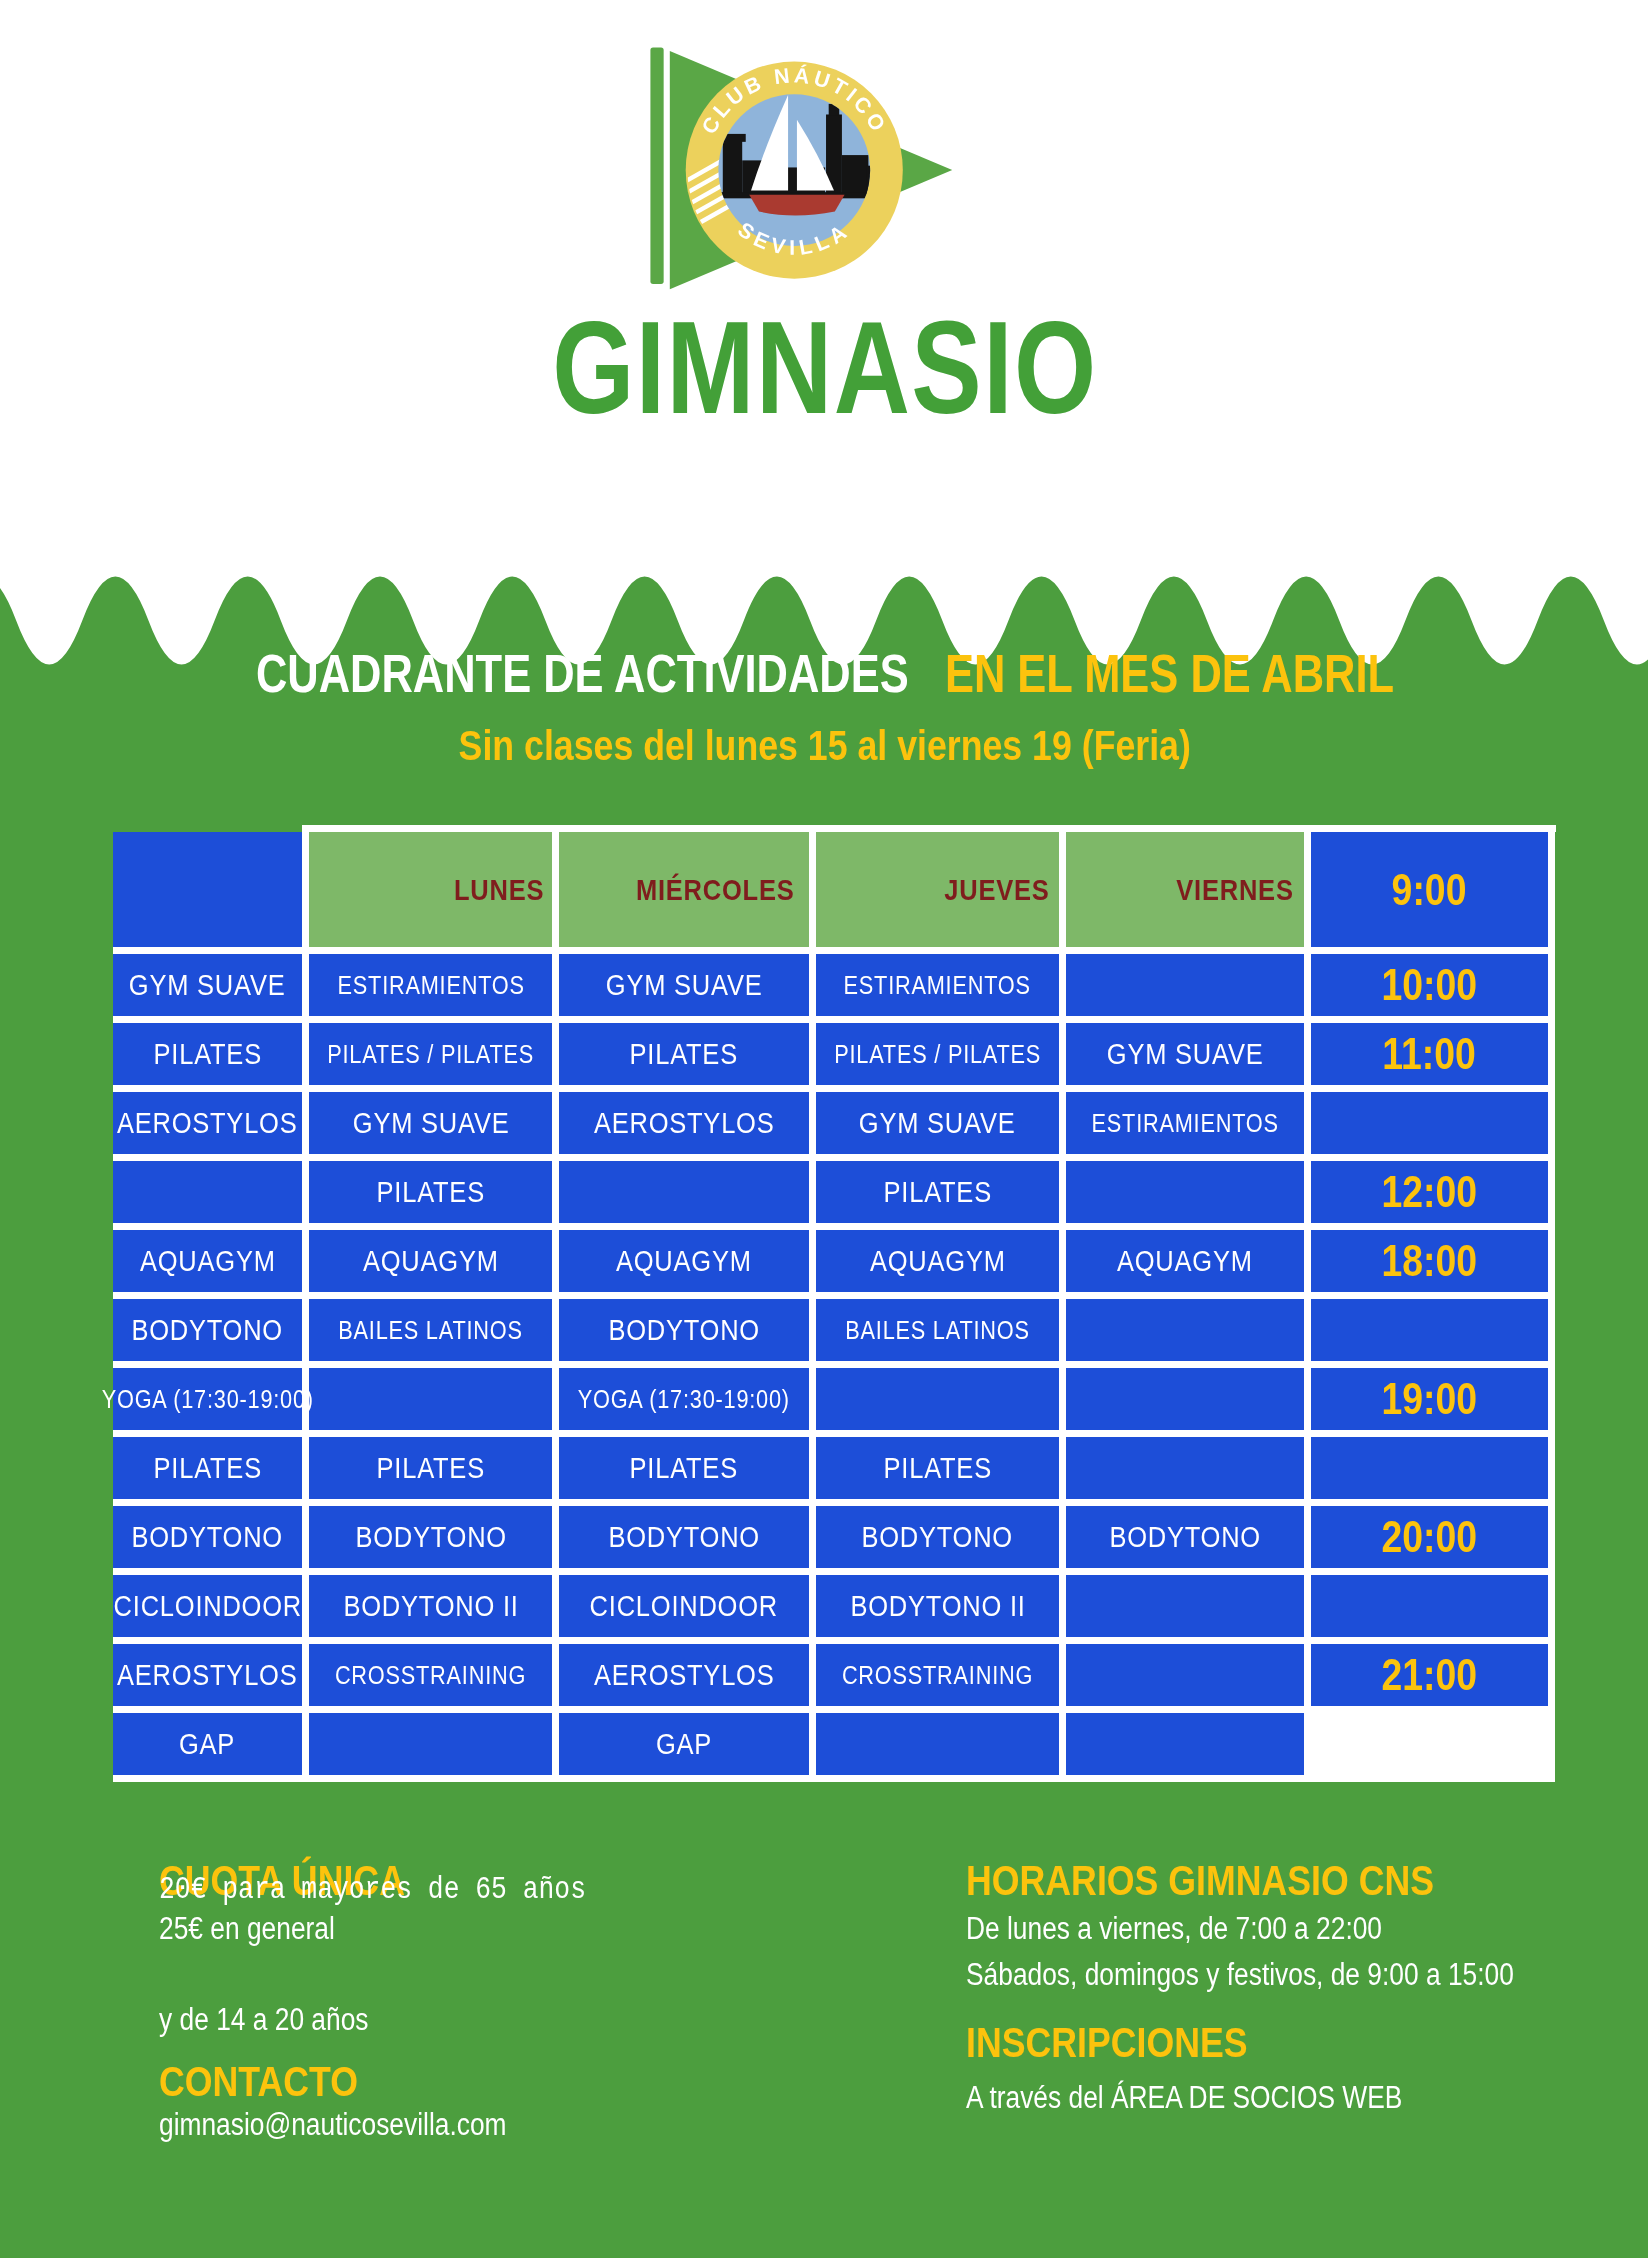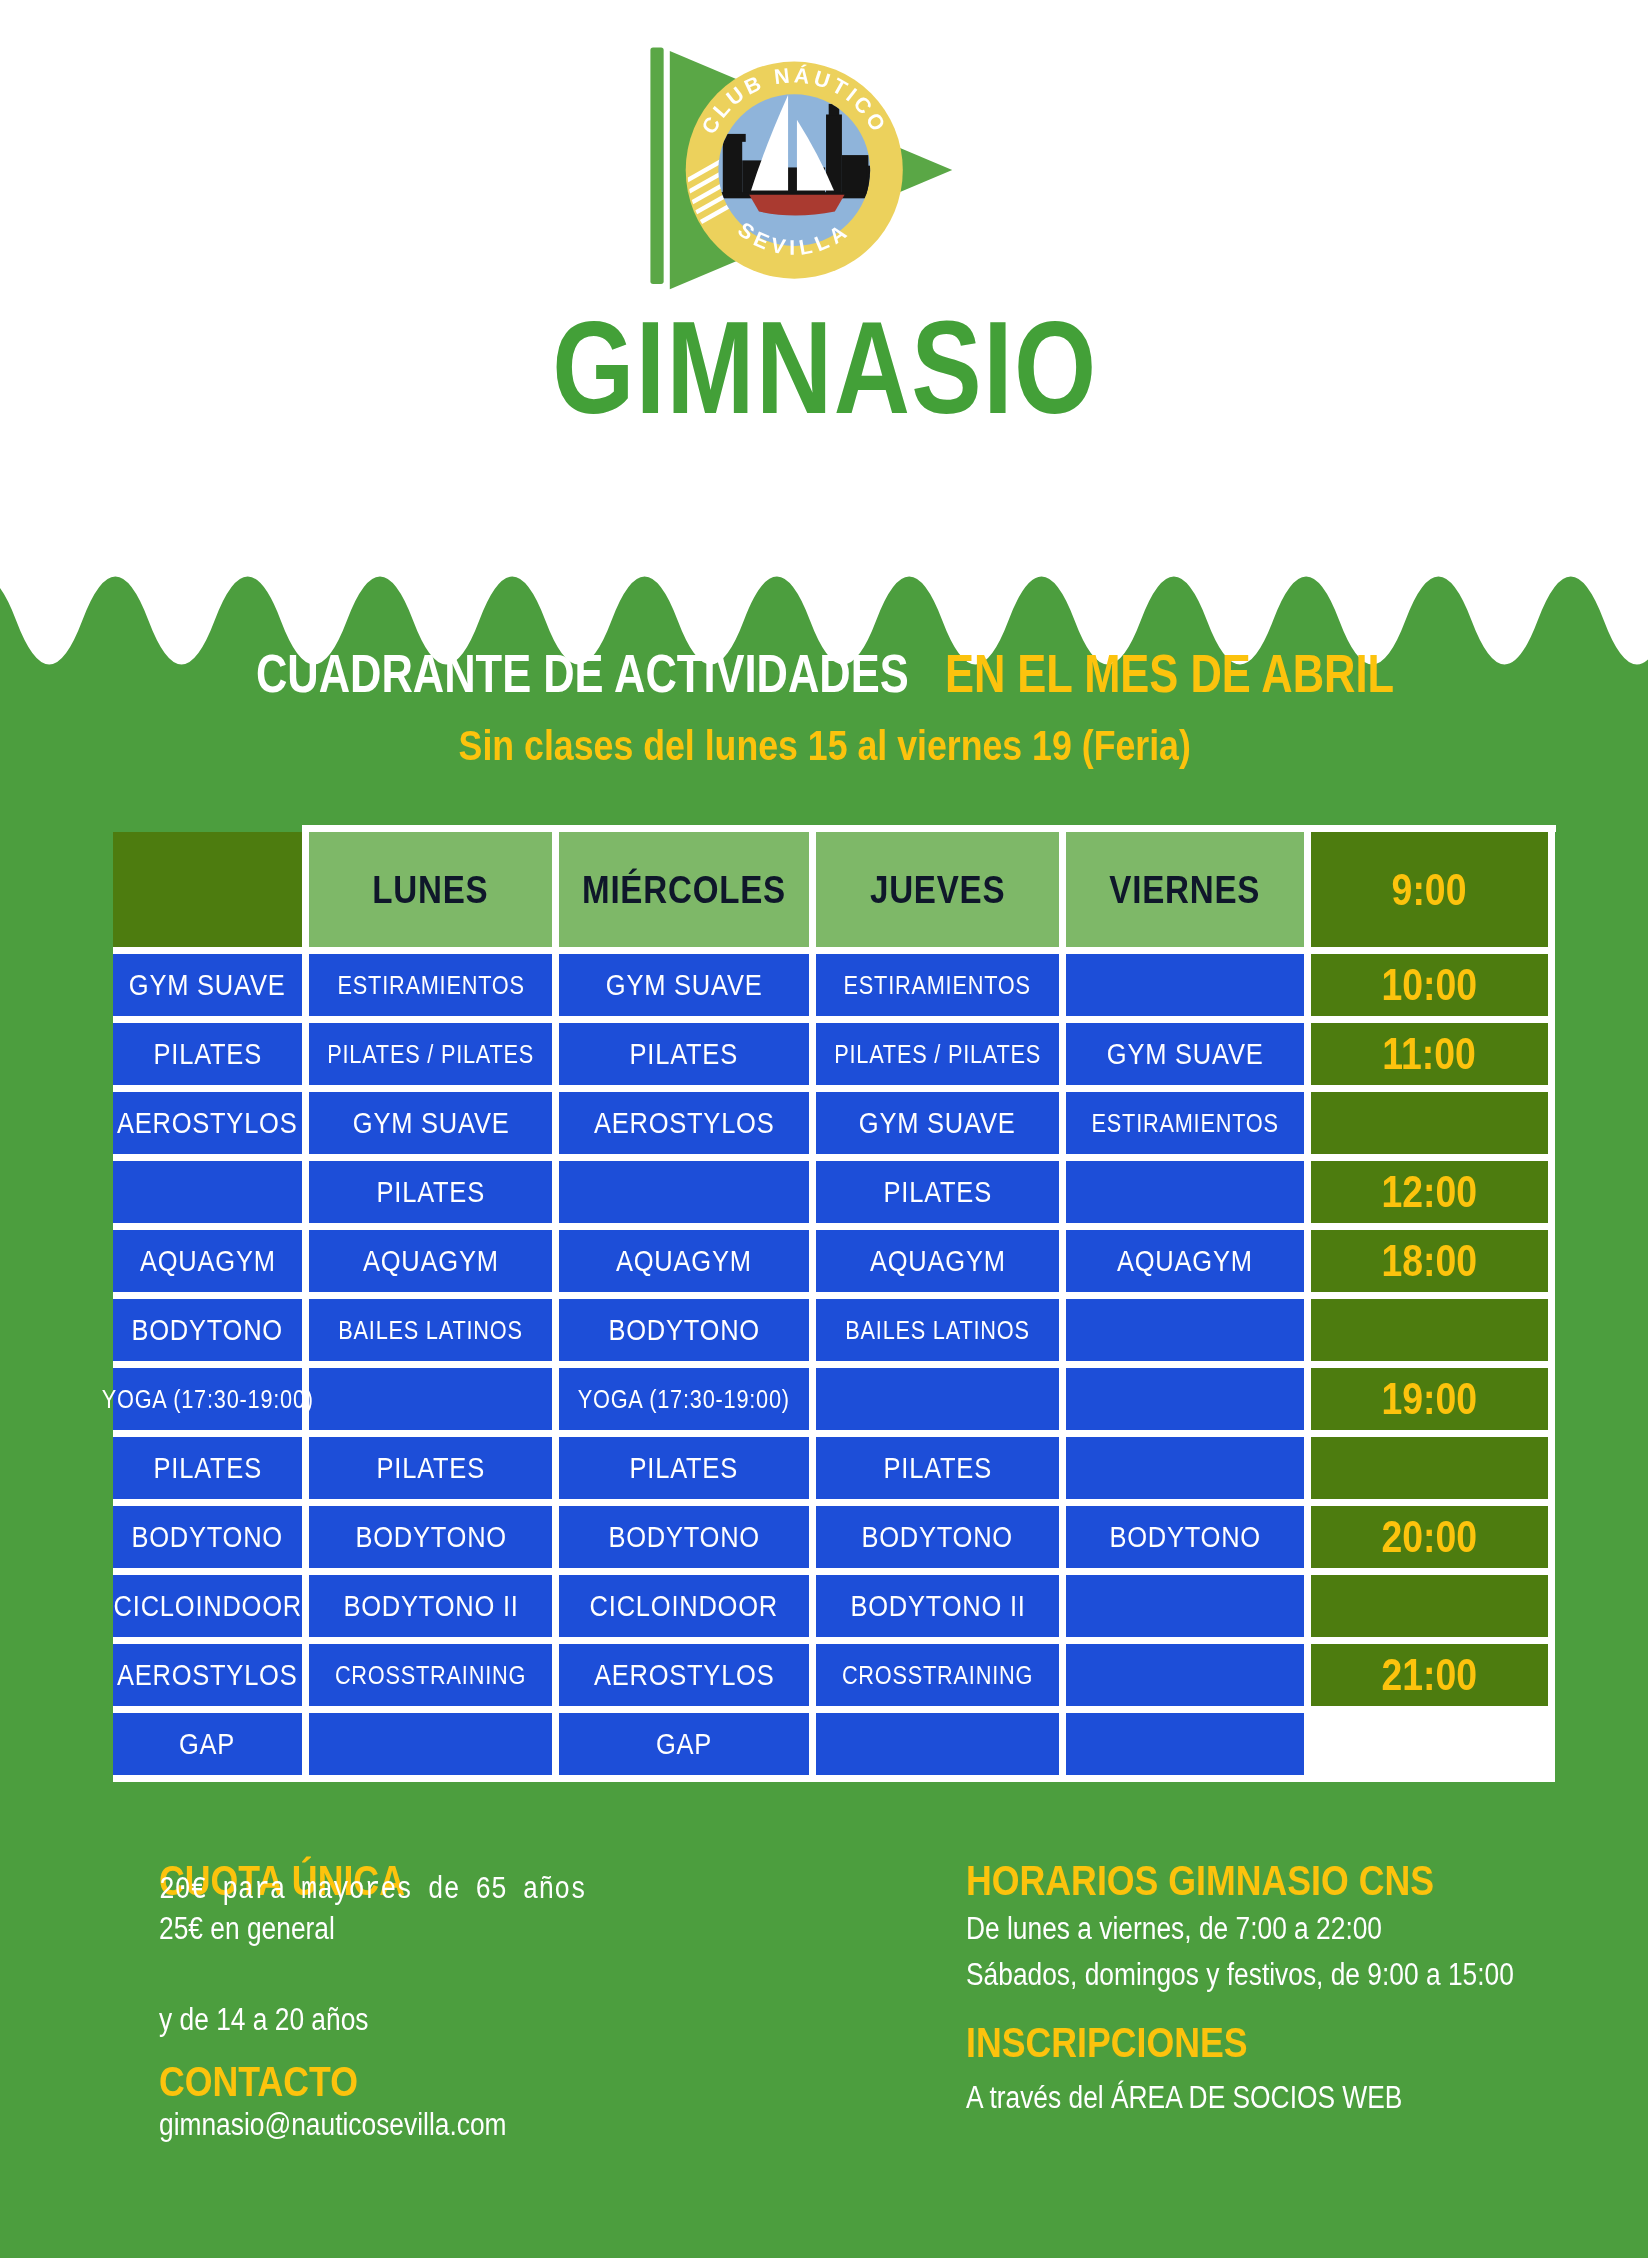--- a/index.html
+++ b/index.html
@@ -31,24 +31,24 @@
     position:absolute; left:113px; top:832px; width:1442px;
     box-sizing:border-box; padding:0 7px 7px 0;
     background:#ffffff;
     display:grid;
     grid-template-columns:189px repeat(5,1fr);
     grid-template-rows:115px repeat(12,62px);
     gap:7px;
   }
   .schedule-topline{position:absolute; left:302px; top:825px; width:1254px; height:7px; background:#ffffff;}
   .schedule .hc{
-    background:#7eb868; color:#0f172a; font-weight:bold; font-size:39px; letter-spacing:0.9px;
-    display:flex; align-items:center; justify-content:center;
+    background:#7eb868; color:#7f1d1d; font-weight:bold; font-size:30px; letter-spacing:0.9px;
+    display:flex; align-items:center; justify-content:flex-end;
   }
-  .schedule .tc{background:#4d7c0f; display:flex; align-items:center; justify-content:center;}
+  .schedule .tc{background:#1d4ed8; display:flex; align-items:center; justify-content:center;}
   .schedule .tl{color:#fcc30d; font-weight:bold; font-size:44px;}
   .schedule .cc{
     background:#1d4ed8; color:#ffffff; font-size:30px; font-weight:normal; letter-spacing:0.9px;
     display:flex; align-items:center; justify-content:center;
   }
   .schedule .cc.sm{font-size:25.6px;}
   .schedule .ct{display:inline-block; white-space:nowrap; transform:scaleX(.85); transform-origin:center;}
   
   .fblock{position:absolute; white-space:nowrap;}
   .ftitle{font-size:42px; font-weight:bold; color:#fcc30d; line-height:1;}

